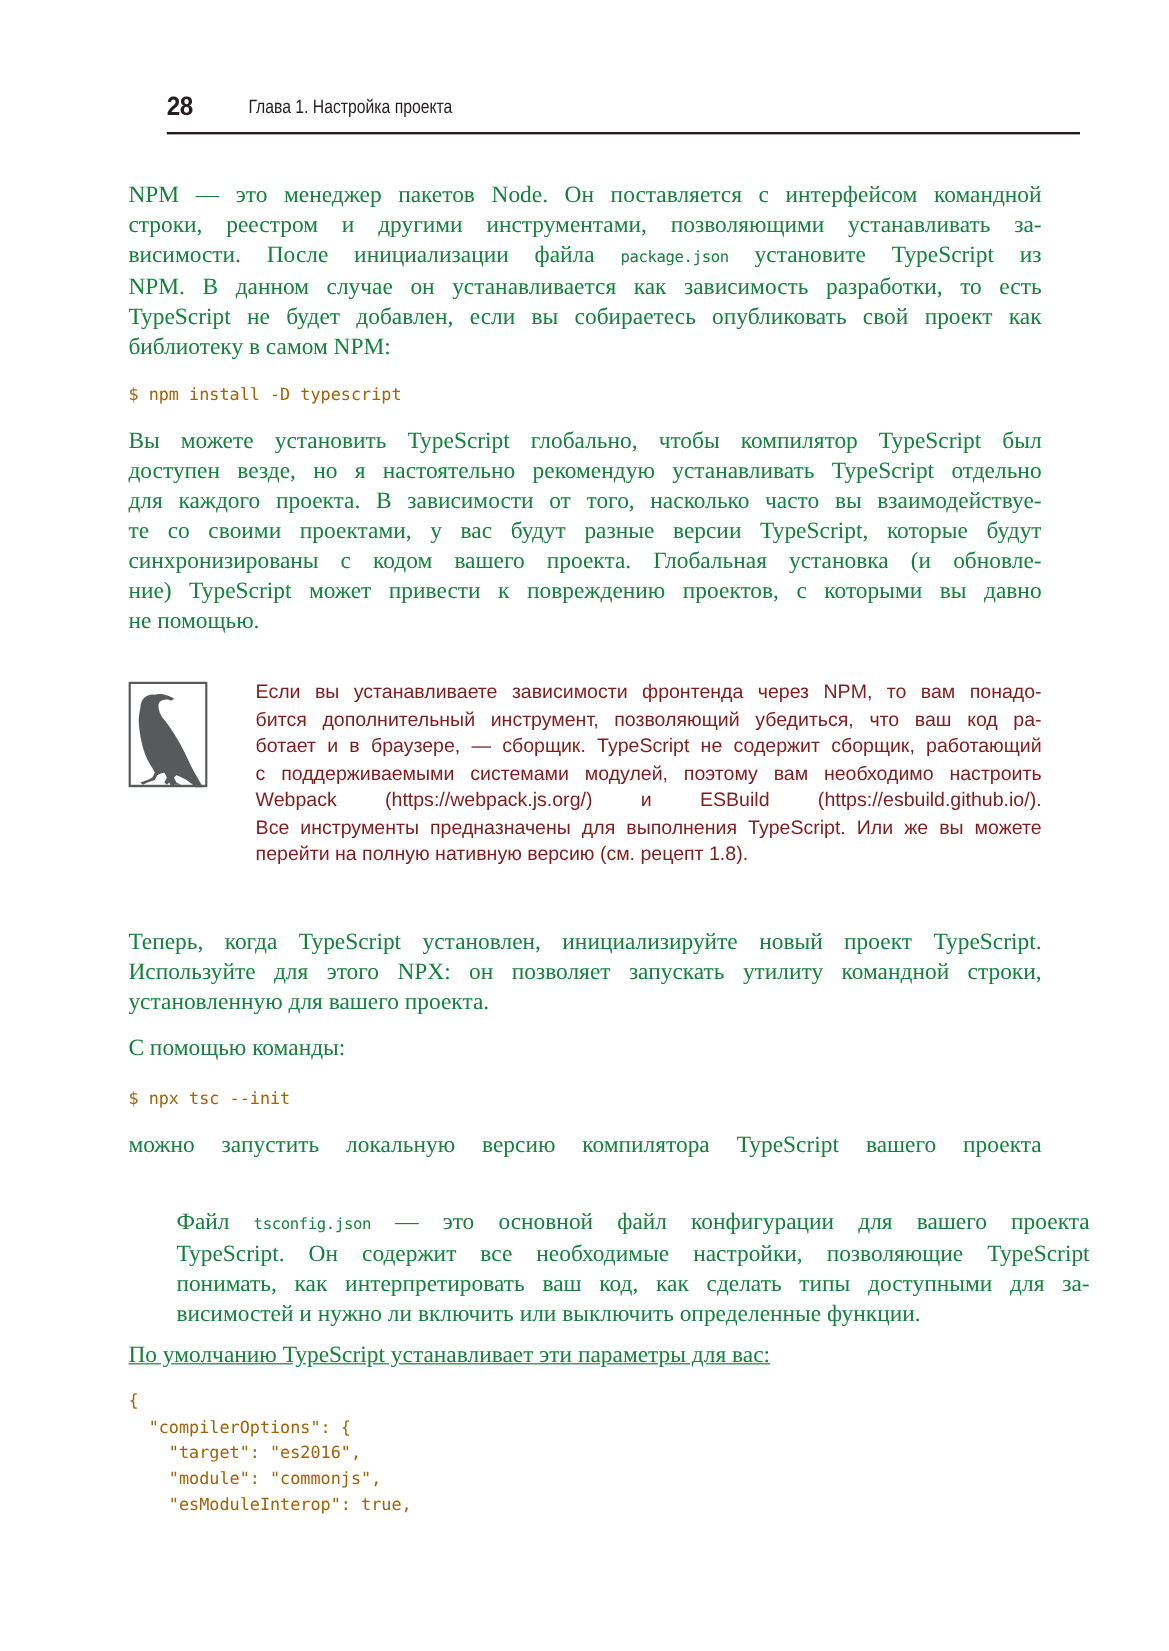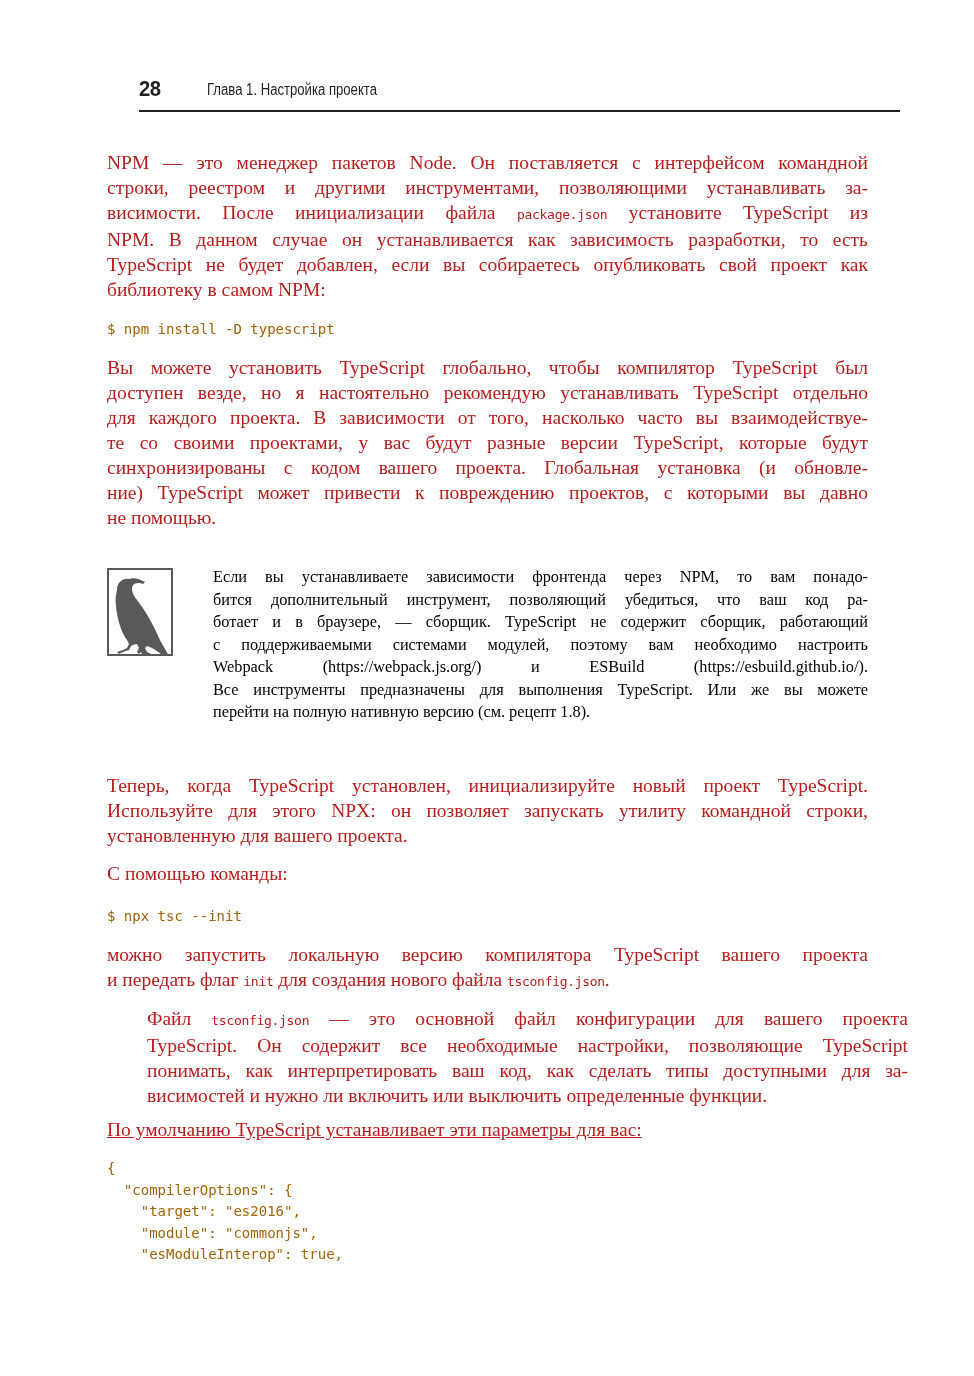--- a/index.html
+++ b/index.html
@@ -51,21 +51,21 @@
       white-space: nowrap;
     }
     .para {
       position: absolute;
       left: 0;
       width: 761px;
       font-family: "Liberation Serif", serif;
       font-size: 19.5px;
       line-height: 25px;
       text-align: justify;
-      color: #b91c1c;
+      color: #15803d;
     }
     .para .ln {
       display: block;
       white-space: nowrap;
       text-align-last: justify;
       text-align: justify;
     }
     .para .ln.last {
       text-align-last: left;
     }
@@ -95,24 +95,24 @@
       left: 0;
       top: 2px;
       width: 66px;
       height: 92px;
     }
     .note-text {
       position: absolute;
       left: 106px;
       top: 0;
       width: 655px;
-      font-family: Liberation Serif, serif;
+      font-family: Liberation Sans, sans-serif;
       font-size: 16.3px;
       line-height: 22.5px;
-      color: #000000;
+      color: #7f1d1d;
     }
     .note-text .ln {
       display: block;
       white-space: nowrap;
       text-align: justify;
       text-align-last: justify;
     }
     .note-text .ln.last {
       text-align-last: left;
     }
@@ -171,21 +171,20 @@
   </div>
 
   <div class="para" style="top:861px;">
     <span class="ln last">С помощью команды:</span>
   </div>
 
   <div class="codeblock" style="top:906px;">$ npx tsc --init</div>
 
   <div class="para" style="top:942px;">
     <span class="ln">можно запустить локальную версию компилятора TypeScript вашего проекта</span>
-    <span class="ln last"><span>и передать флаг </span><code>init</code><span> для создания нового файла </span><code>tsconfig.json</code><span>.</span></span>
   </div>
 
   <div class="para" style="top:1006px;margin-left:40px;">
     <span class="ln"><span>Файл </span><code>tsconfig.json</code><span> — это основной файл конфигурации для вашего проекта</span></span>
     <span class="ln">TypeScript. Он содержит все необходимые настройки, позволяющие TypeScript</span>
     <span class="ln">понимать, как интерпретировать ваш код, как сделать типы доступными для за-</span>
     <span class="ln last">висимостей и нужно ли включить или выключить определенные функции.</span>
   </div>
 
   <div class="para" style="top:1117px;text-decoration:underline;">

